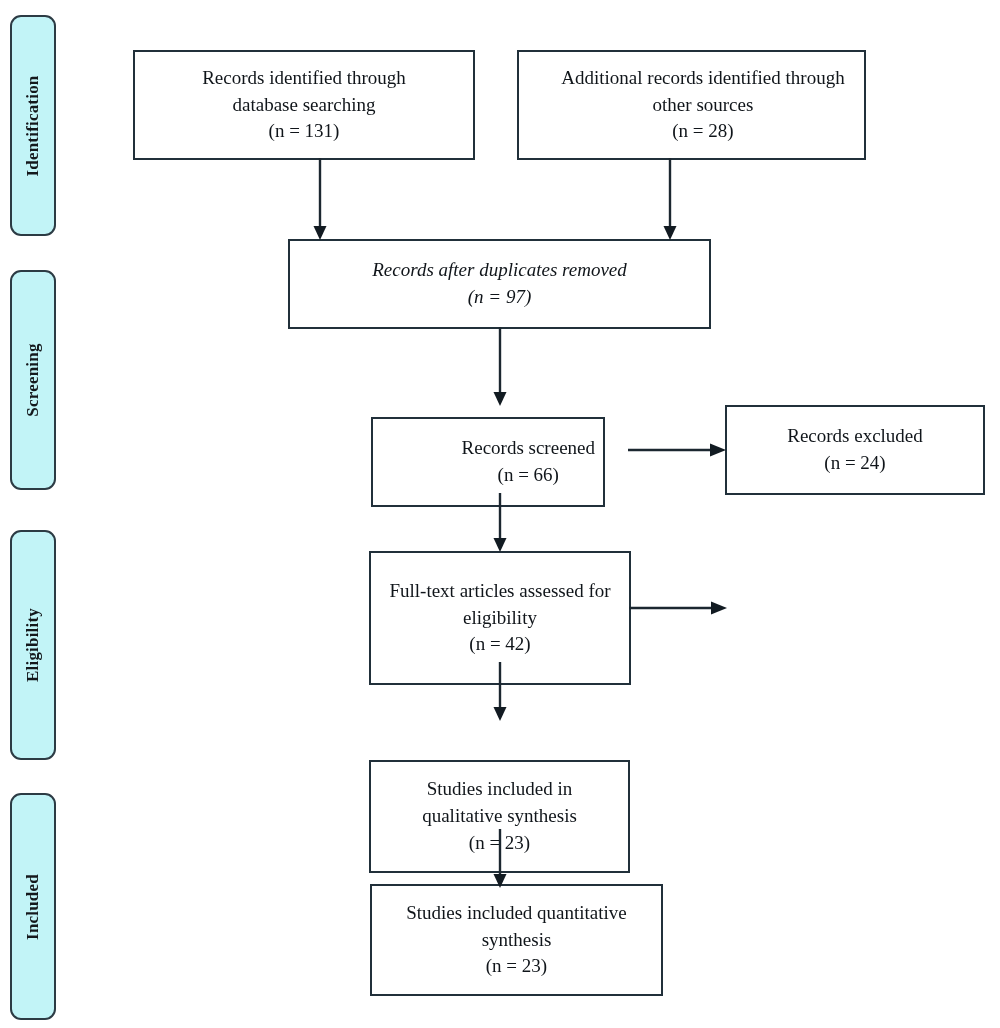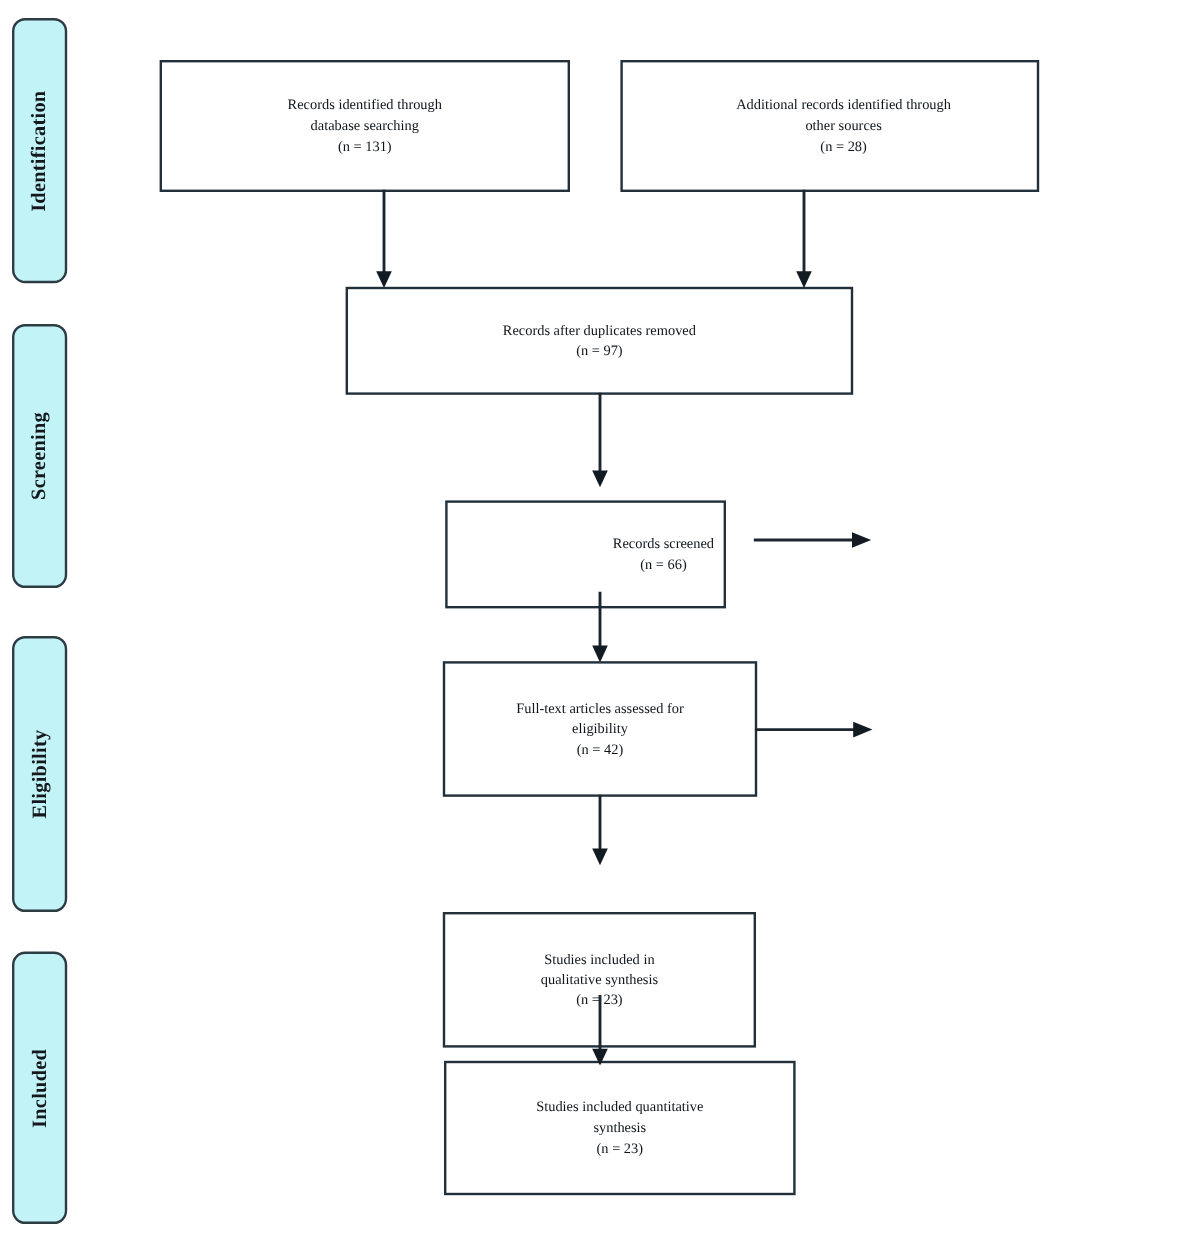--- a/index.html
+++ b/index.html
@@ -48,21 +48,21 @@
     background: #ffffff;
     border: 2px solid #21303a;
     display: flex;
     align-items: center;
     justify-content: center;
     padding: 4px 8px;
   }
   .flow-box .box-text {
     text-align: center;
     font-family: "Liberation Serif", "DejaVu Serif", serif;
-    font-size: 12px;
+    font-size: 19px;
     line-height: 1.42;
     color: #10151a;
     white-space: pre-line;
   }
 
   
   .connector {
     position: absolute;
     pointer-events: none;
   }
@@ -100,32 +100,36 @@
 database searching
 (n = 131)</span>
   </div>
 
   <div class="flow-box" style="left:517px; top:50px; width:349px; height:110px;padding-left:31px;">
     <span class="box-text">Additional records identified through
 other sources
 (n = 28)</span>
   </div>
 
-  <div class="flow-box" style="left:288px; top:239px; width:423px; height:90px;">
+  <div class="flow-box" style="left:288px; top:239px; width:423px; height:90px;font-style:italic;">
     <span class="box-text">Records after duplicates removed
 (n = 97)</span>
   </div>
 
   <div class="flow-box" style="left:371px; top:417px; width:234px; height:90px;justify-content:flex-end;">
     <span class="box-text">Records screened
 (n = 66)</span>
   </div>
 
+  <div class="flow-box" style="left:725px; top:405px; width:260px; height:90px;">
+    <span class="box-text">Records excluded
+(n = 24)</span>
+  </div>
 
-  <div class="flow-box" style="left:369px; top:551px; width:262px; height:113px;">
+  <div class="flow-box" style="left:369px; top:551px; width:262px; height:134px;">
     <span class="box-text">Full-text articles assessed for
 eligibility
 (n = 42)</span>
   </div>
 
 
   <div class="flow-box" style="left:369px; top:760px; width:261px; height:113px;">
     <span class="box-text">Studies included in
 qualitative synthesis
 (n = 23)</span>

